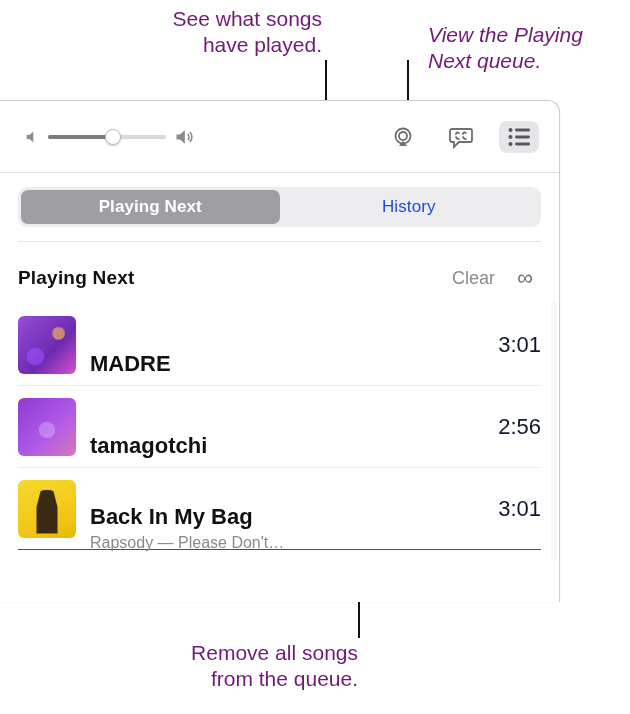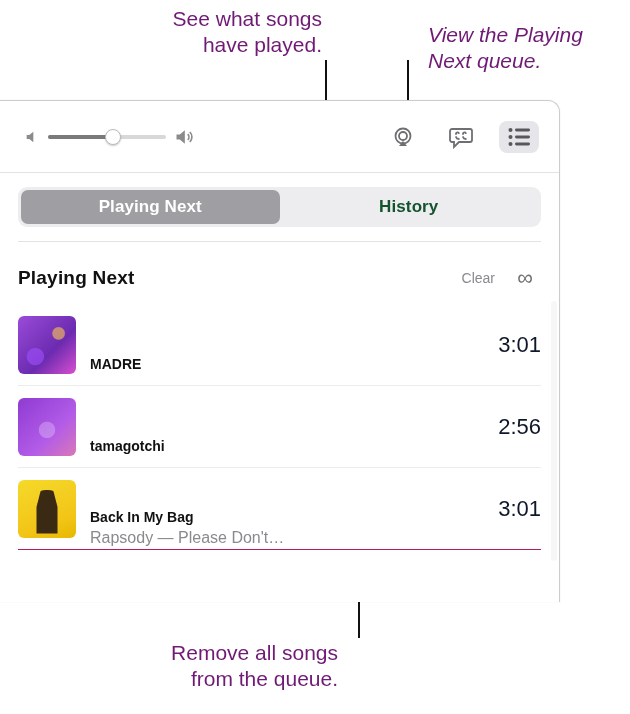--- a/index.html
+++ b/index.html
@@ -115,22 +115,22 @@
     display: flex;
     background: #ededf0;
     border-radius: 9px;
     padding: 3px;
     height: 40px;
   }
   .seg {
     flex: 1;
     display:flex; align-items:center; justify-content:center;
     font-size: 17px;
-    font-weight: 700;
-    color: #14532d;
+    font-weight: 400;
+    color: #1d4ed8;
     border-radius: 7px;
     cursor: pointer;
     letter-spacing: 0.1px;
   }
   .seg.selected {
     background: #9f9fa3;
     color: #fff;
     font-weight: 600;
   }
 
@@ -148,21 +148,21 @@
     gap: 14px;
   }
   .section-title {
     font-size: 19px;
     font-weight: 700;
     letter-spacing: 0.2px;
     color: #111;
     flex: 1;
   }
   .clear-btn {
-    font-size: 14px;
+    font-size: 18px;
     color: #8a8a8e;
     cursor: pointer;
   }
   .autoplay-btn {
     width: 32px; height: 32px;
     border-radius: 8px;
     display:flex; align-items:center; justify-content:center;
     color: #6f6f73;
     cursor: pointer;
     font-size: 22px;
@@ -202,21 +202,21 @@
      clip-path: polygon(30% 0,70% 0,85% 40%,85% 100%,15% 100%,15% 40%);
      border-radius: 14px 14px 6px 6px; }
 
   .track-text {
     flex: 1;
     min-width: 0;
     display:flex; flex-direction:column; gap:4px;
     padding-right:4px;
   }
   .track-title {
-    font-size: 14px;
+    font-size: 22px;
     font-weight: 600;
     color: #111;
     white-space: nowrap; overflow:hidden; text-overflow:ellipsis;margin-top:38px;
   }
   .track-sub {
     font-size: 16px;
     color: #8a8a8e;
     white-space: nowrap; overflow:hidden; text-overflow:ellipsis;
   }
   .track-dur {
@@ -230,21 +230,21 @@
   
   svg { display:block; }
 </style>
 </head>
 <body>
 
 <div class="callout" style="left:122px; top:6px; text-align:right; width:200px;">See what songs
 have played.</div>
 <div class="callout" style="left:428px; top:22px;font-style:italic;">View the Playing
 Next queue.</div>
-<div class="callout" style="left:128px; top:640px; text-align:right; width:210px;">Remove all songs
+<div class="callout" style="left:148px; top:640px; text-align:right; width:210px;">Remove all songs
 from the queue.</div>
 
 <div class="callout-line" style="left:325px; top:60px; width:2px; height:248px;"></div>
 <div class="callout-line" style="left:407px; top:60px; width:2px; height:60px;"></div>
 <div class="callout-line" style="left:407px; top:118px; width:24px; height:2px;"></div>
 <div class="callout-line" style="left:358px; top:420px; width:2px; height:218px;"></div>
 
 <div class="panel">
 
   <div class="toolbar">

